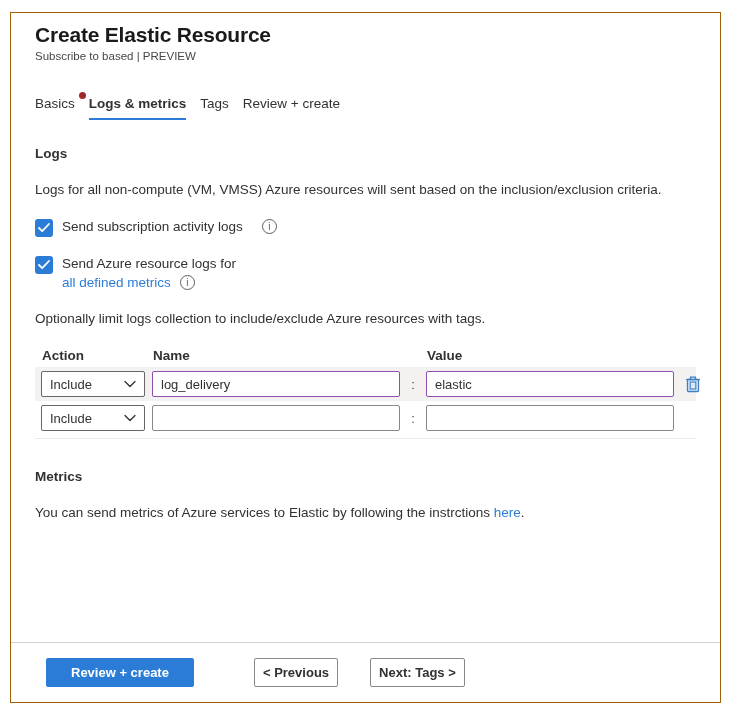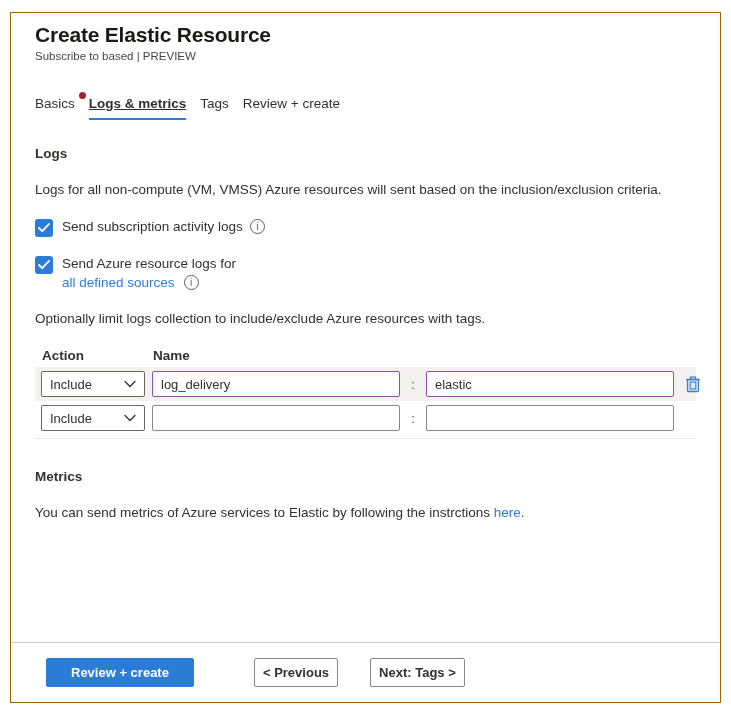--- a/index.html
+++ b/index.html
@@ -39,21 +39,20 @@
   .tab {
     padding-bottom: 7px;
     border-bottom: 2.5px solid transparent;
     color: #323130;
     cursor: pointer;
     position: relative;
   }
   .tab.active {
     font-weight: 700;
     border-bottom-color: #2b7cd6;
-    text-decoration: underline;
   }
   .error-dot {
     position: absolute;
     top: -4px;
     right: -11px;
     width: 7px; height: 7px;
     border-radius: 50%;
     background: #a0262b;
   }
   
@@ -73,21 +72,21 @@
   .check-row.second { margin-top: 19px; }
   .checkbox {
     width: 18px; height: 18px;
     background: #2b7cd6;
     border-radius: 3px;
     flex: 0 0 18px;
     display: flex; align-items: center; justify-content: center;
     cursor: pointer;
   }
   .check-label-wrap { margin-left: 9px; font-size: 13.5px; }
-  .check-label-line { display: flex; align-items: center; gap: 7px; }
+  .check-label-line { display: flex; align-items: center; gap: 19px; }
   .link { color: #2b7cd6; text-decoration: none; cursor: pointer; }
   .sub-link-line { margin-top: 4px; display: flex; align-items: center; gap: 9px; }
   .info-icon {
     width: 15px; height: 15px;
     border: 1px solid #605e5c;
     border-radius: 50%;
     color: #605e5c;
     font-size: 10px;
     line-height: 13px;
     text-align: center;
@@ -225,33 +224,34 @@
 
   <div class="check-row second">
     <div class="checkbox">
       <svg width="12" height="10" viewBox="0 0 12 10">
           <path d="M1 5 L4.2 8.2 L11 1" fill="none" stroke="#ffffff" stroke-width="1.8" stroke-linecap="round" stroke-linejoin="round"></path>
         </svg>
     </div>
     <div class="check-label-wrap">
       <div>Send Azure resource logs for</div>
       <div class="sub-link-line">
-        <a class="link">all defined sources</a>
+        <a class="link">all defined metrics</a>
         <span class="info-icon">i</span>
       </div>
     </div>
   </div>
 
   <div class="para">Optionally limit logs collection to include/exclude Azure resources with tags.</div>
 
   <div class="tag-table">
     <div class="tag-grid">
       <div class="tag-head">Action</div>
       <div class="tag-head">Name</div>
       <div></div>
+      <div class="tag-head">Value</div>
       <div></div>
     </div>
 
     <div class="tag-grid tag-row highlight">
       <div class="dropdown">
         <span>Include</span>
         <svg width="12" height="8" viewBox="0 0 12 8">
             <path d="M1 1.5 L6 6.5 L11 1.5" fill="none" stroke="#323130" stroke-width="1.3" stroke-linecap="round" stroke-linejoin="round"></path>
           </svg>
       </div>

